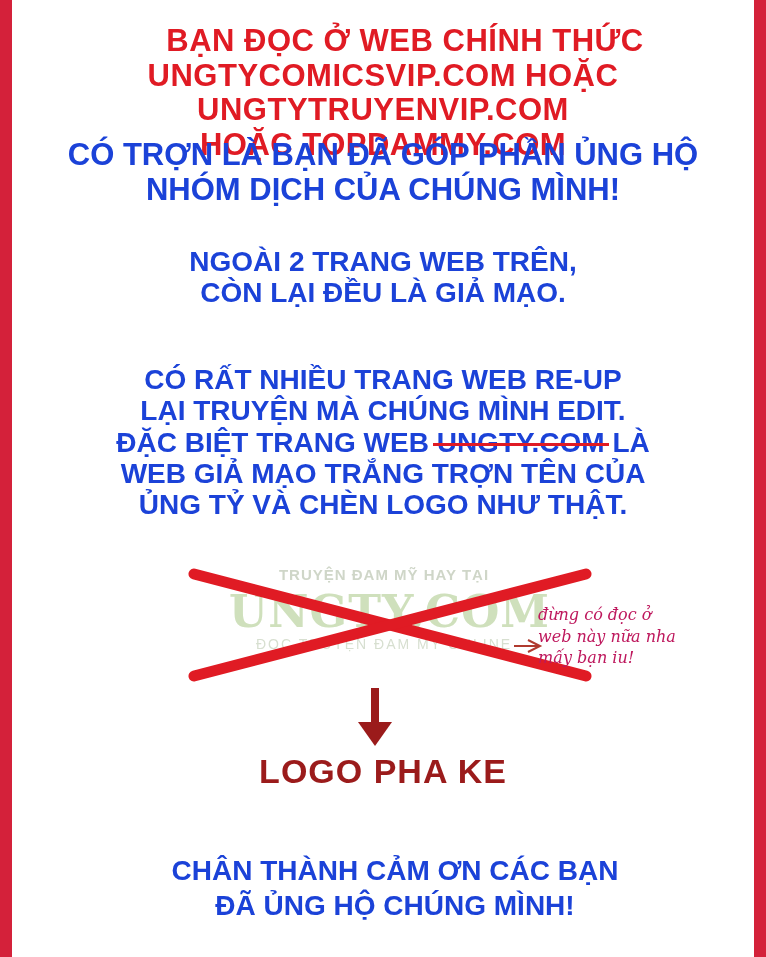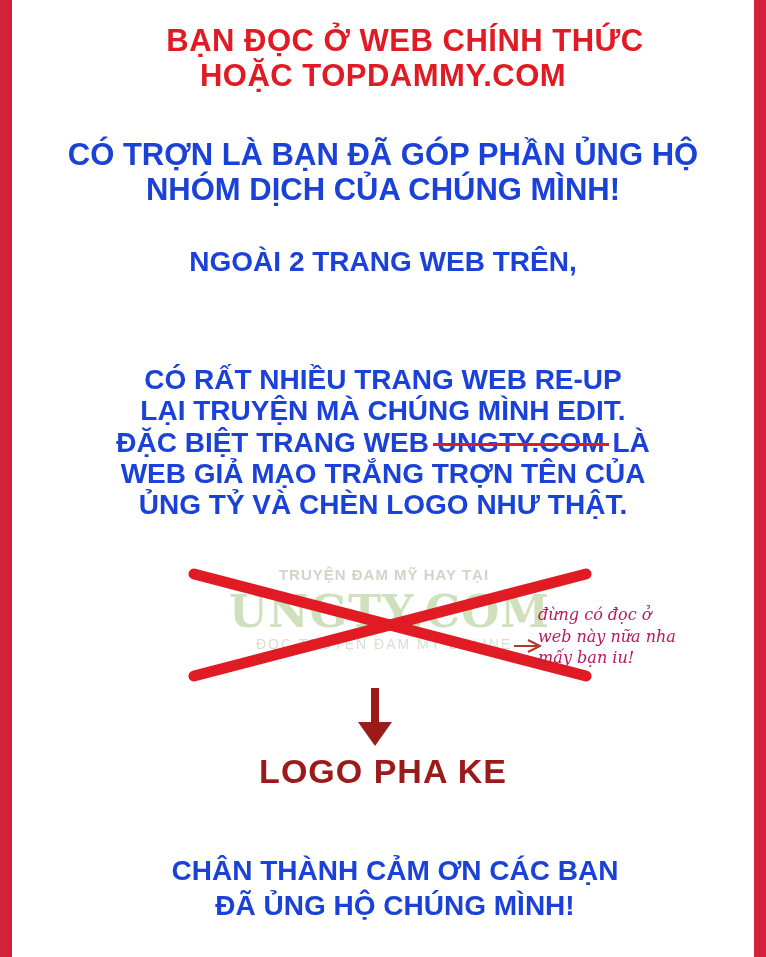--- a/index.html
+++ b/index.html
@@ -166,30 +166,32 @@
 </head>
 <body>
 
 <div class="page">
 
   <div class="edge-left"></div>
   <div class="edge-right"></div>
 
   <div class="block red-head" style="top:24px;">
     <div class="l1">BẠN ĐỌC Ở WEB CHÍNH THỨC</div>
+    <div class="l2">UNGTYCOMICSVIP.COM HOẶC UNGTYTRUYENVIP.COM</div>
     <div class="l3">HOẶC TOPDAMMY.COM</div>
   </div>
 
   <div class="block blue b-big" style="top:138px;">
     <div>CÓ TRỢN LÀ BẠN ĐÃ GÓP PHẦN ỦNG HỘ</div>
     <div>NHÓM DỊCH CỦA CHÚNG MÌNH!</div>
   </div>
 
   <div class="block blue b-mid" style="top:246px;">
     <div>NGOÀI 2 TRANG WEB TRÊN,</div>
+    <div>CÒN LẠI ĐỀU LÀ GIẢ MẠO.</div>
   </div>
 
   <div class="block blue b-mid" style="top:344px;margin-top:20px;">
     <div>CÓ RẤT NHIỀU TRANG WEB RE-UP</div>
     <div>LẠI TRUYỆN MÀ CHÚNG MÌNH EDIT.</div>
     <div>
       <span>ĐẶC BIỆT TRANG WEB </span><span class="strike-wrap">UNGTY.COM</span><span> LÀ</span>
     </div>
     <div>WEB GIẢ MẠO TRẮNG TRỢN TÊN CỦA</div>
     <div>ỦNG TỶ VÀ CHÈN LOGO NHƯ THẬT.</div>

